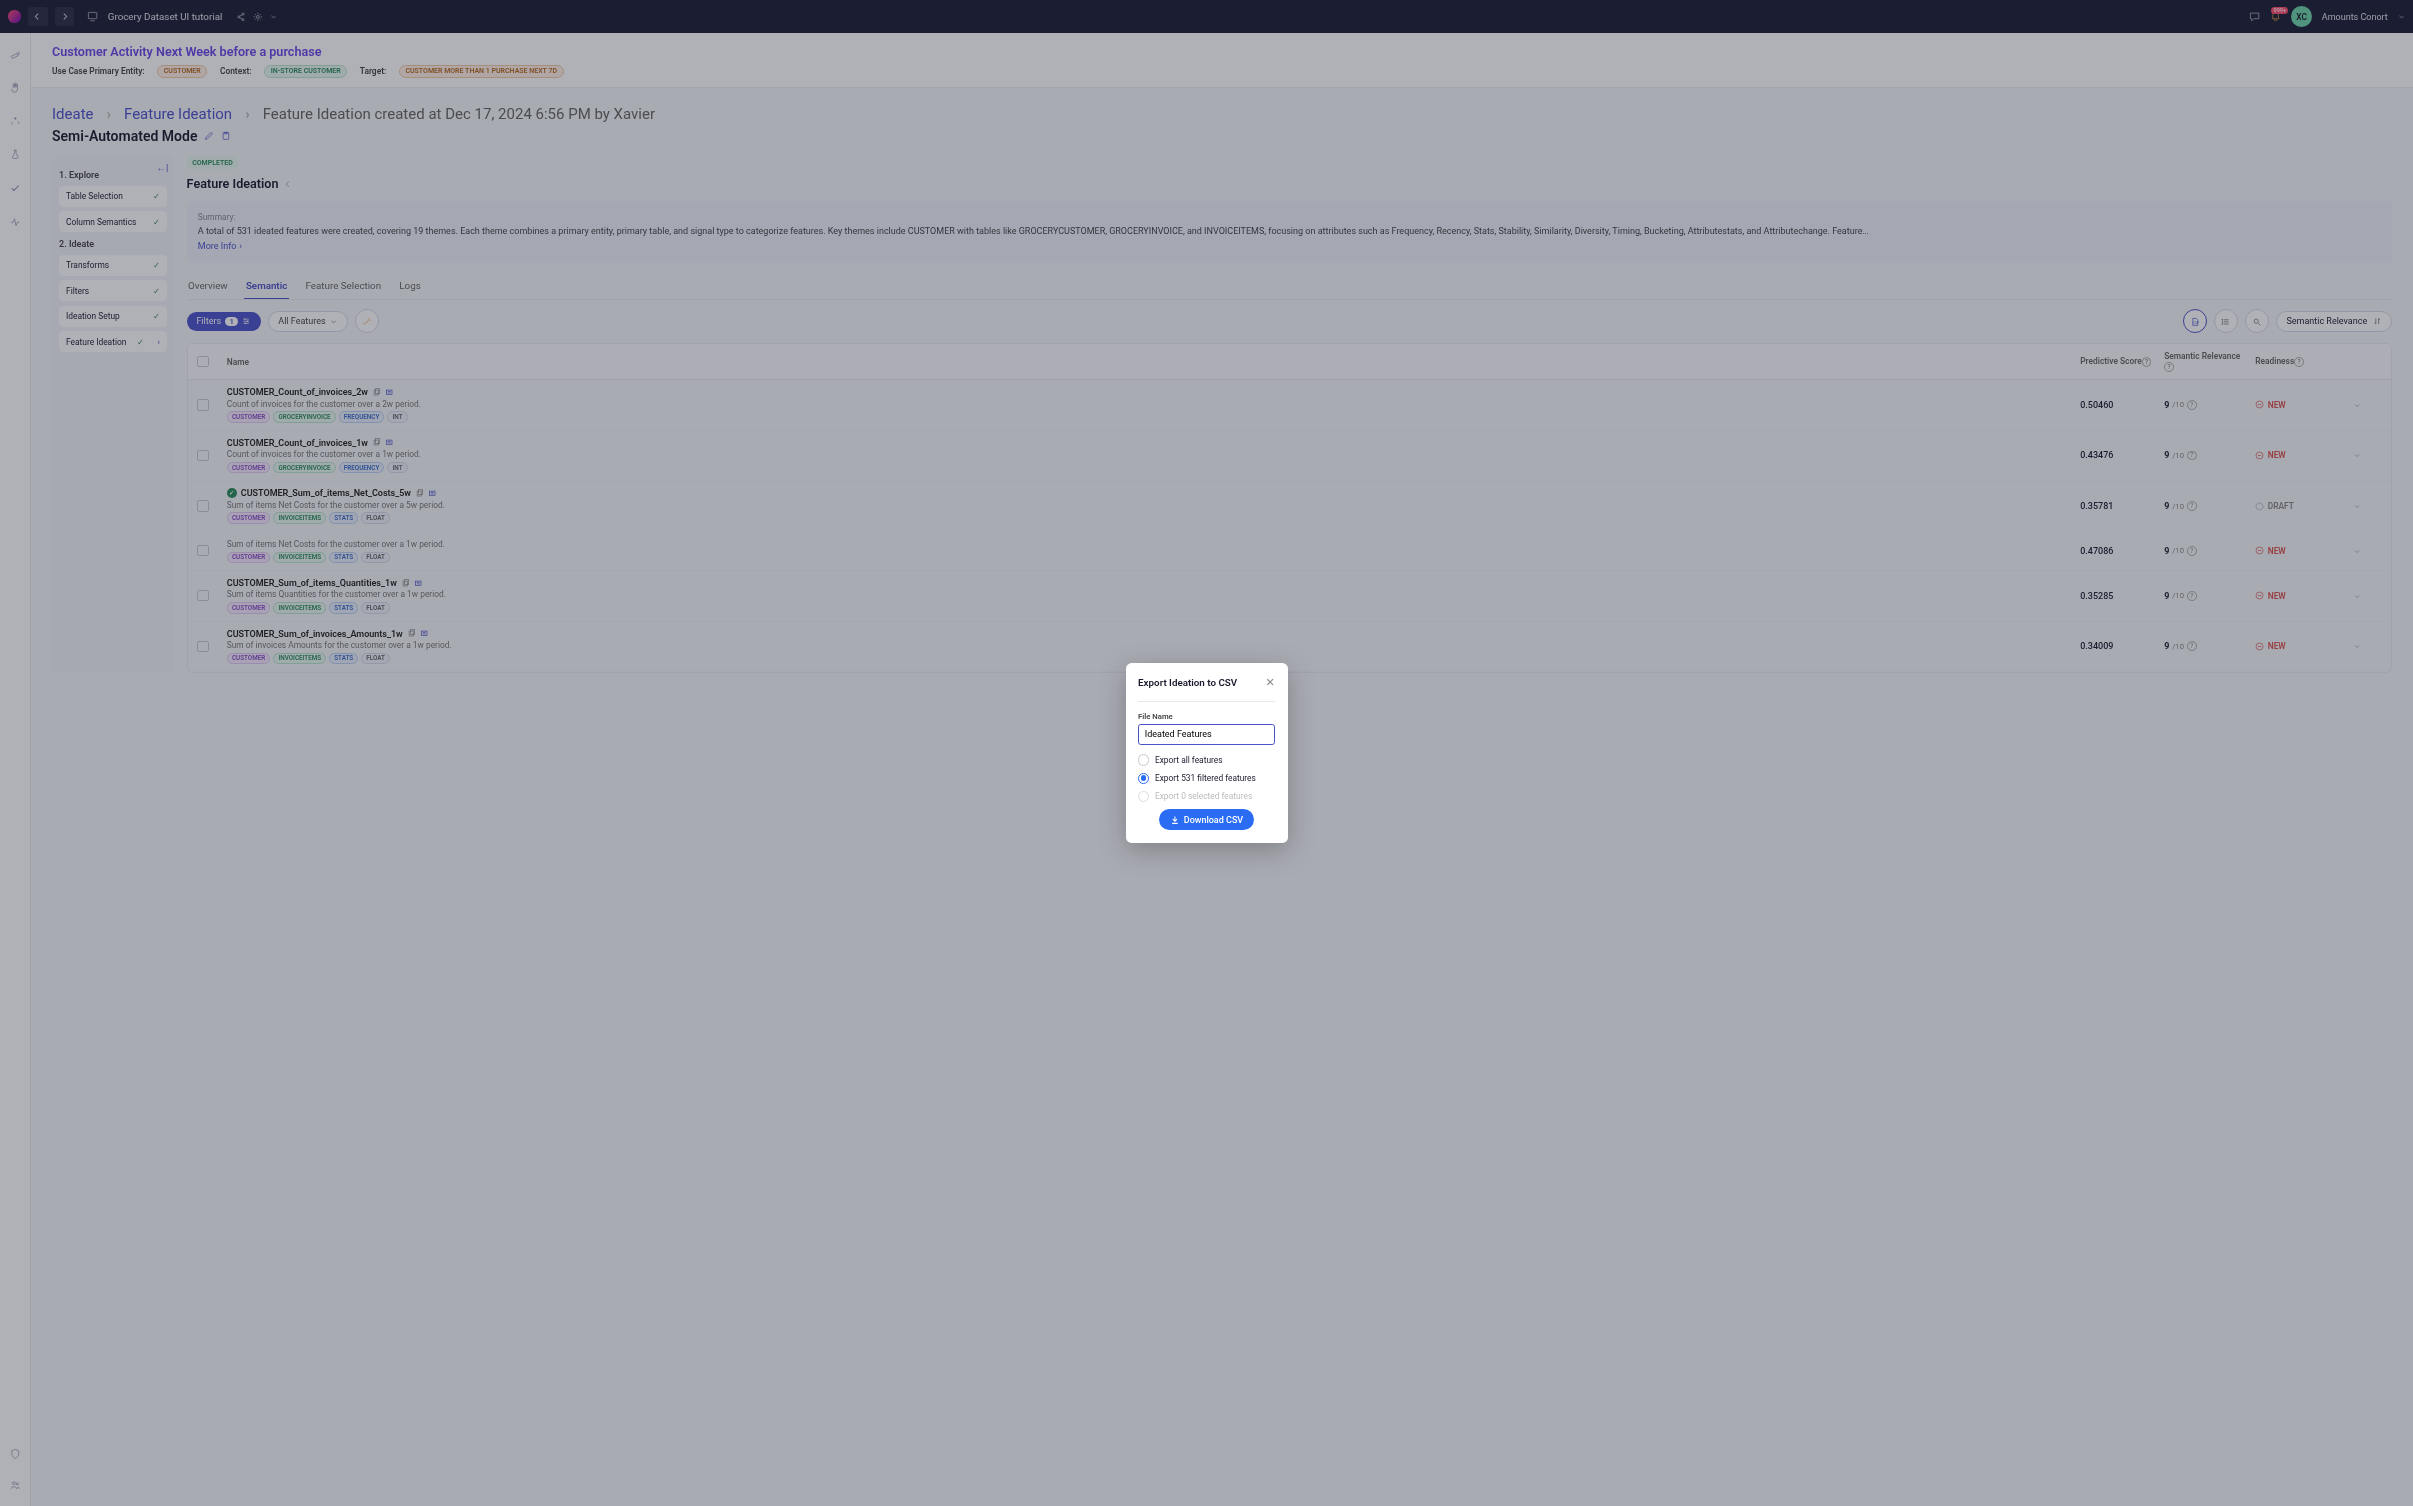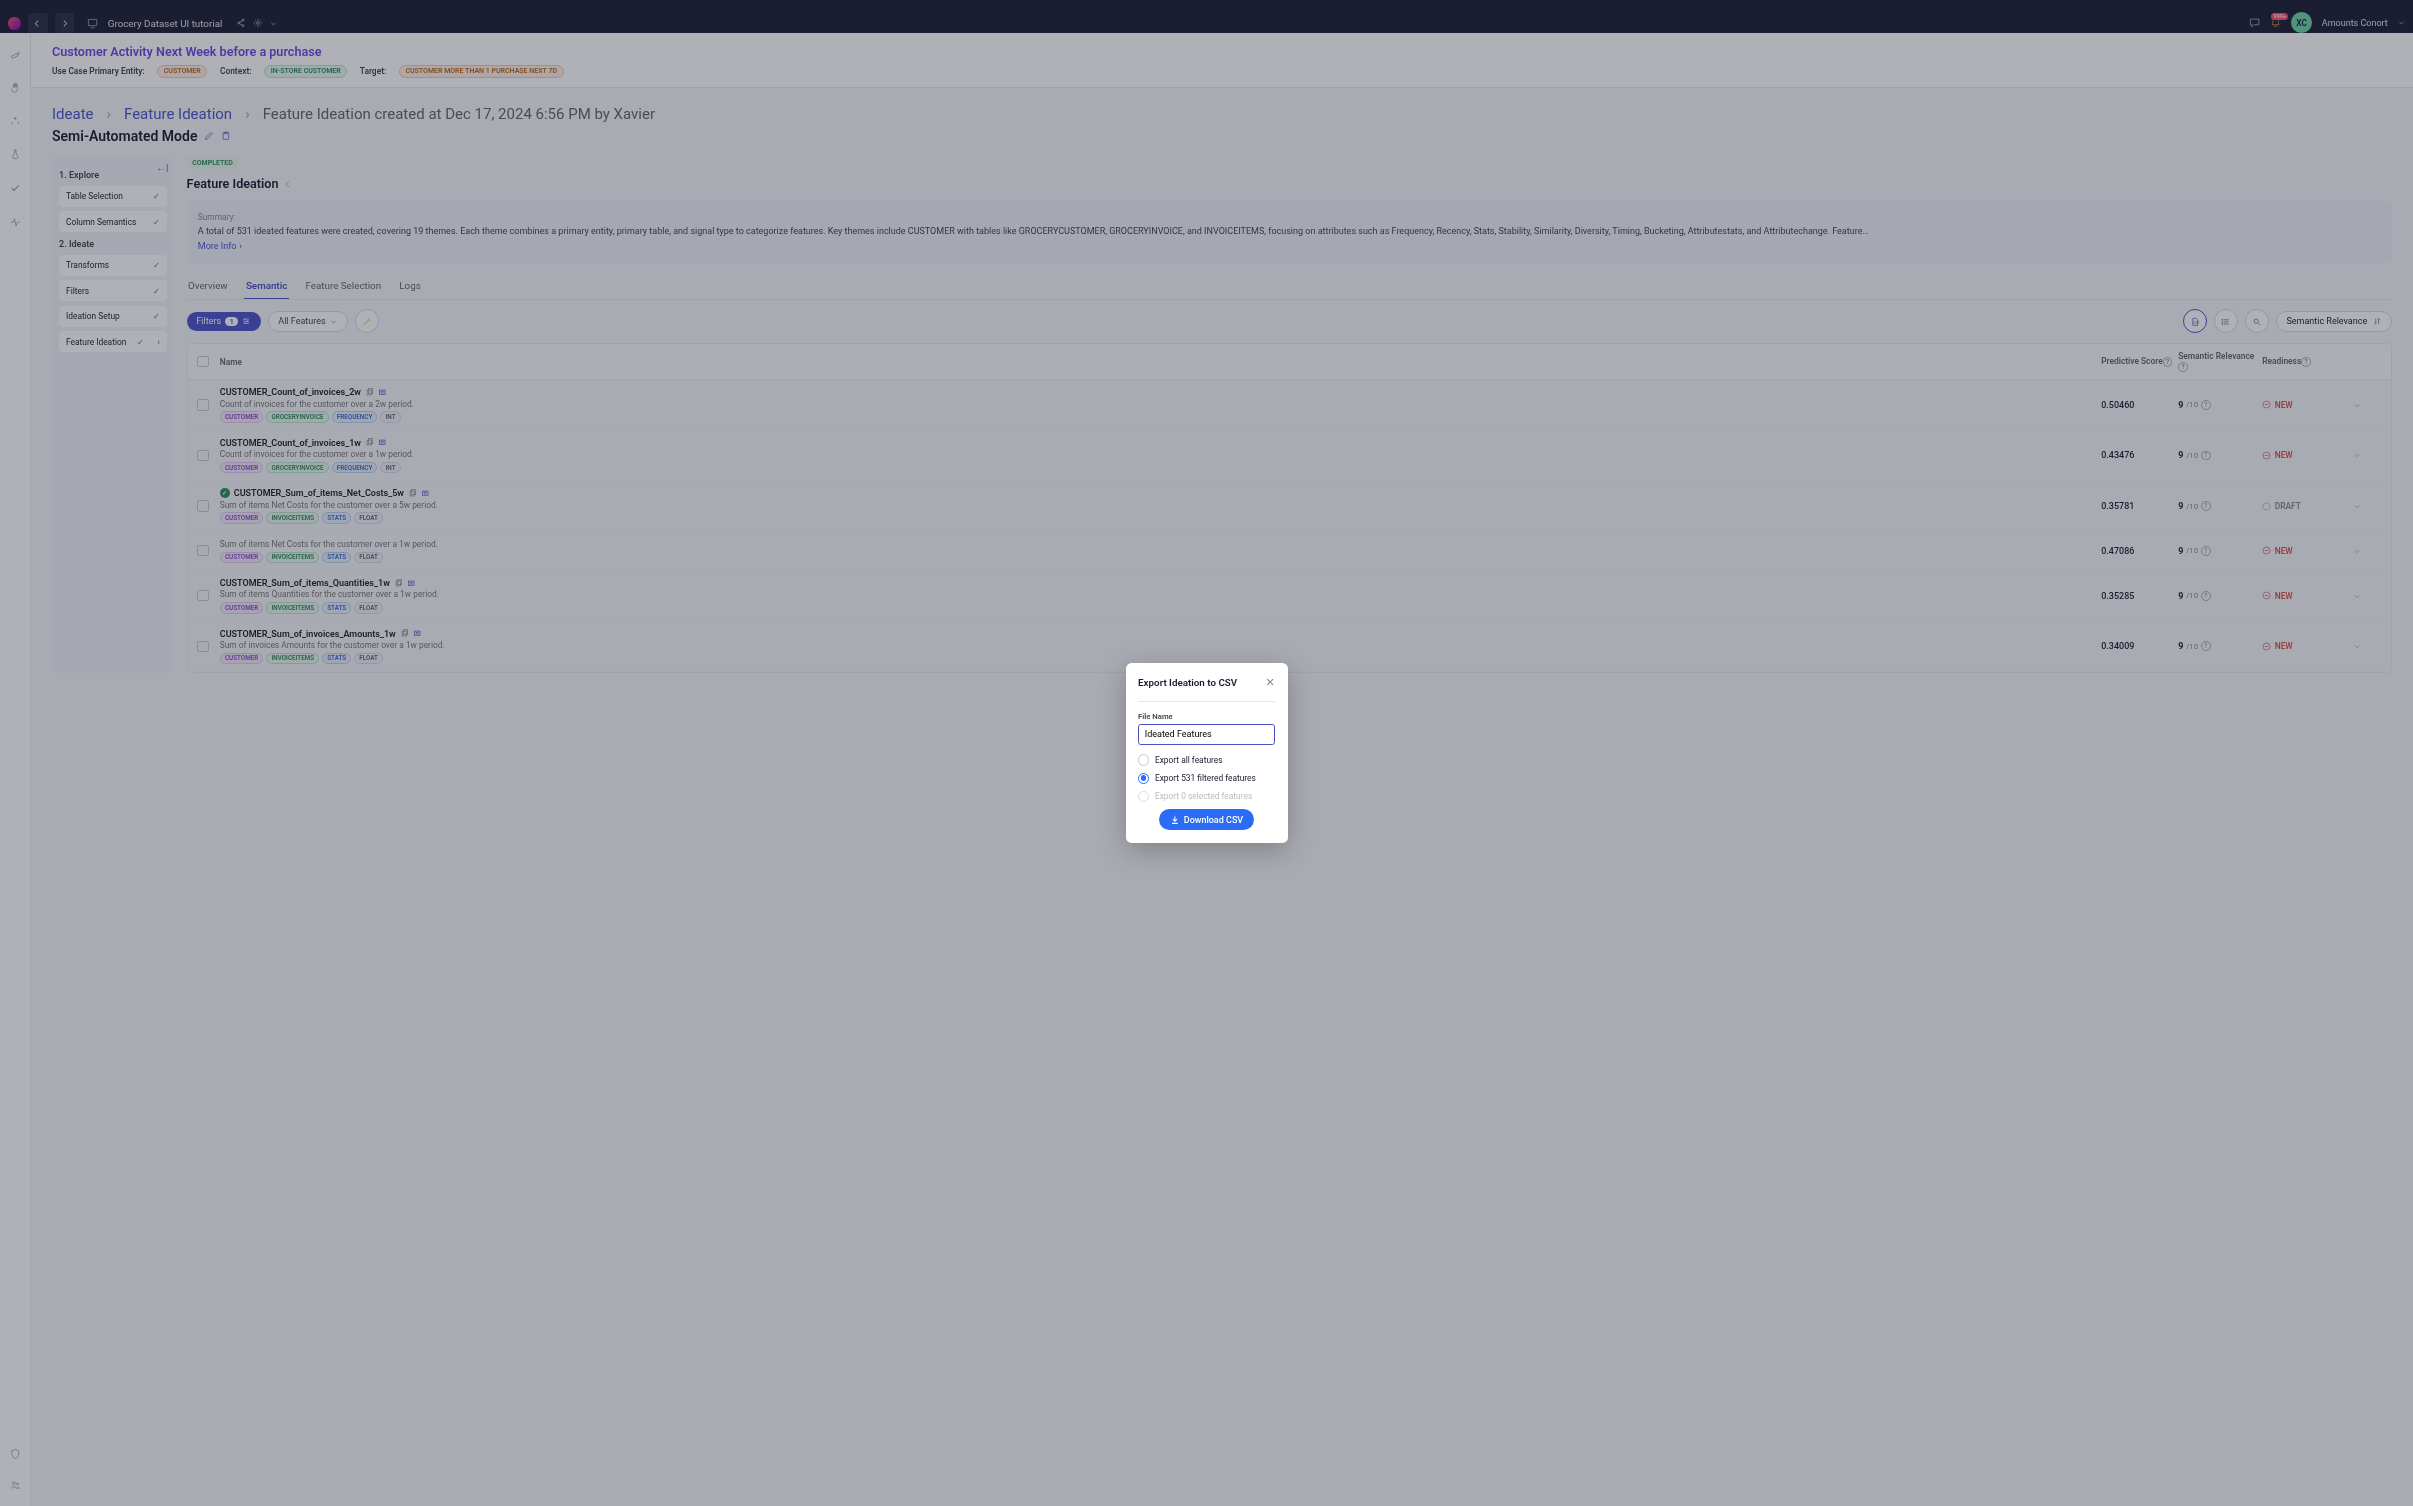--- a/index.html
+++ b/index.html
@@ -1,18 +1,18 @@
 <!DOCTYPE html>
 <html style="font-size:11.2px"><head>
 <meta charset="utf-8">
 <style>
 * { box-sizing: border-box; margin: 0; padding: 0; font-family: -apple-system, BlinkMacSystemFont, 'Segoe UI', Roboto, sans-serif; }
 body { background: #f5f6f8; color: #1a1a2e; font-size: 9.8px; position: relative; overflow: hidden; }
 
-.topbar { height: 33px; background: #1b1d33; display: flex; align-items: flex-end; padding: 0 8.4px; color: #c5c7d0; }
+.topbar { height: 33px; background: #1b1d33; display: flex; align-items: center; padding: 0 8.4px; color: #c5c7d0; }
 .topbar-left { display: flex; align-items: center; gap: 7px; }
 .logo-dot { width: 12.6px; height: 12.6px; border-radius: 50%; background: linear-gradient(135deg,#ff4d6d,#7209b7); }
 .navbtn { width: 19.6px; height: 19.6px; border-radius: 2.8px; background: #2a2c44; display:flex; align-items:center; justify-content:center; cursor:pointer; }
 .proj-title { font-size: 9.8px; color: #e0e0e8; margin-left: 2.8px; }
 .topbar-icons { display:flex; gap:7px; align-items:center; }
 .topbar-right { margin-left: auto; display: flex; align-items: center; gap: 9.8px; }
 .avatar { width: 21px; height: 21px; border-radius: 50%; background: #6dd3a8; color:#1a1a2e; font-size: 8.4px; font-weight:600; display:flex; align-items:center; justify-content:center; }
 .badge999 { position:relative; }
 .badge999::after { content:"999+"; position:absolute; top:-4.2px; right:-7px; background:#ff4d6d; color:#fff; font-size:5.6px; padding:0.7px 2.1px; border-radius:4.2px; }
 .user-name { font-size: 9px; color:#e0e0e8; }
@@ -60,21 +60,21 @@
 .pill { border-radius:12.6px; padding:4.2px 9.8px; font-size:9px; display:flex; align-items:center; gap:4.2px; cursor:pointer; }
 .pill-solid { background:#4a52c8; color:#fff; }
 .pill-outline { background:#fff; border:0.7px solid #d5d7e3; color:#444; }
 .count-badge { background:#fff; color:#4a52c8; border-radius:7px; padding:0 4.2px; font-size:7.7px; font-weight:600; }
 .icon-btn-sm { width:24px; height:24px; border:0.7px solid #d5d7e3; border-radius:50%; display:flex; align-items:center; justify-content:center; cursor:pointer; color:#555; background:#fff; }
 .icon-btn-sm.active { border-color:#4a52c8; color:#4a52c8; }
 .spacer { flex:1; }
 .sort-pill { border:0.7px solid #d5d7e3; border-radius:12.6px; padding:4.2px 9.8px; font-size:9px; display:flex; gap:5.6px; align-items:center; background:#fff; cursor:pointer; }
 
 .tbl { border:0.7px solid #e6e8ee; border-radius:5.6px; overflow:hidden; }
-.thead, .trow { display:grid; grid-template-columns: 22.4px 1fr 77px 84px 91px 28px; align-items:center; padding:7px 9.8px; }
+.thead, .trow { display:grid; grid-template-columns: 22.4px 1fr 77px 84px 91px 28px; align-items:center; padding:7px 9.8px; gap:7px; }
 .thead { background:#fafbfc; font-size:8.4px; color:#666; font-weight:600; border-bottom:0.7px solid #e6e8ee; }
 .trow { border-bottom:0.7px solid #f0f1f5; font-size:9px; }
 .cbox { width:11.2px; height:11.2px; border:1px solid #c5c7d0; border-radius:2.1px; cursor:pointer; }
 .fname { font-weight:600; color:#222; display:flex; align-items:center; gap:4.2px; margin-bottom:1.4px; }
 .fdesc { font-size:8.4px; color:#777; margin-bottom:2.8px; }
 .tag-row { display:flex; gap:2.8px; flex-wrap:wrap; }
 .tag { font-size:6.3px; font-weight:600; padding:0.7px 4.2px; border-radius:5.6px; }
 .tag-purple { background:#f3e9fb; color:#8a4dc7; border:0.7px solid #e0c7f2; }
 .tag-green2 { background:#e6f6ee; color:#2a8b5a; border:0.7px solid #b8e3cc; }
 .tag-blue { background:#e6effb; color:#3a6bc7; border:0.7px solid #b8d0f2; }

